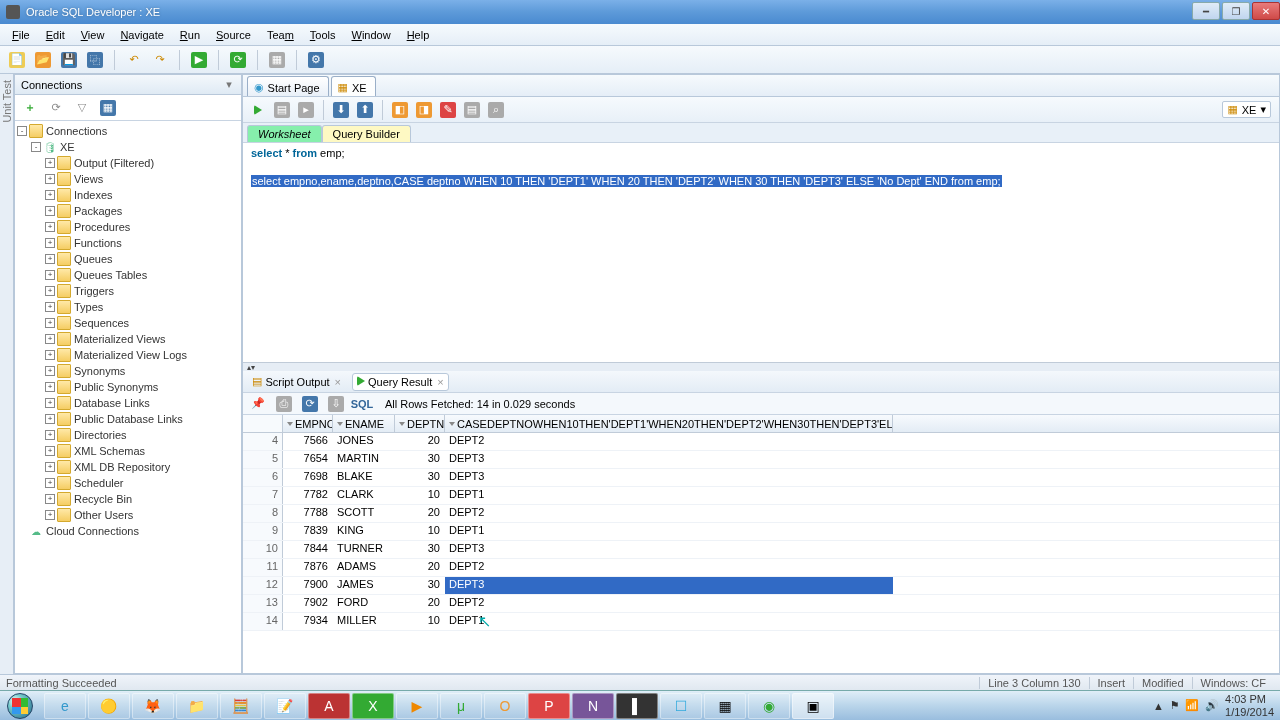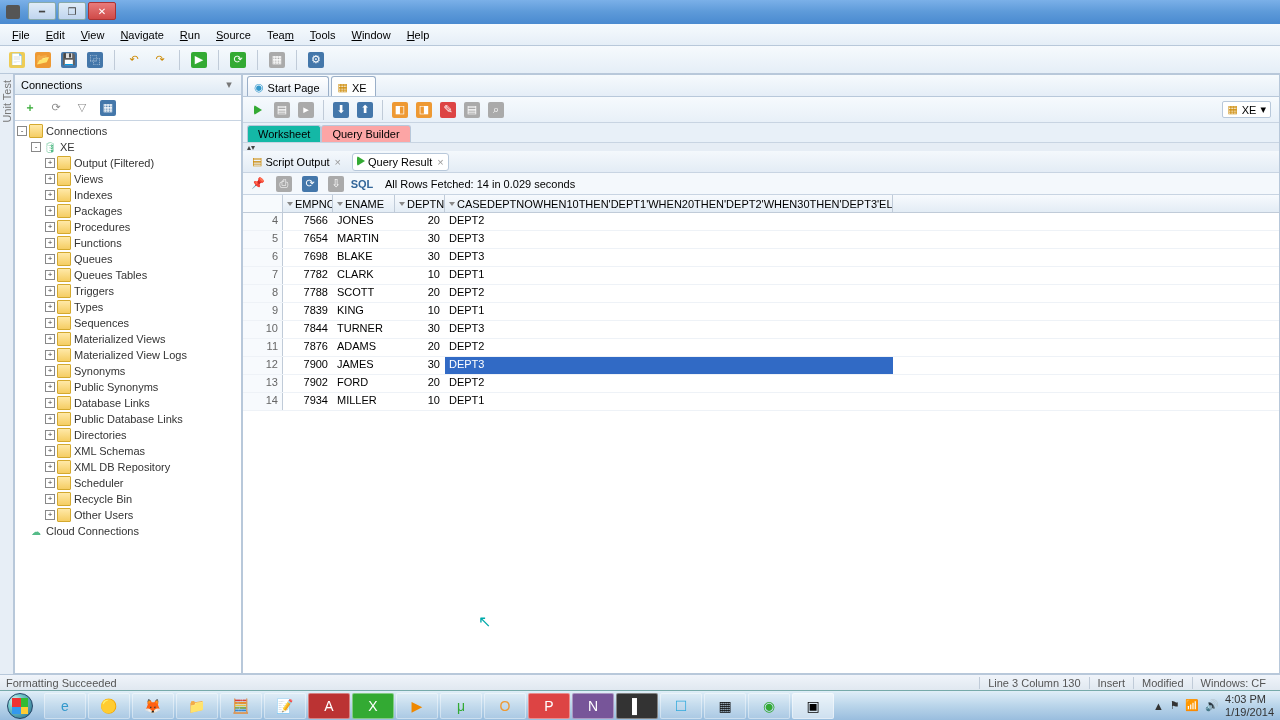--- a/index.html
+++ b/index.html
@@ -50,22 +50,22 @@
 .tabstrip { height:22px; background:linear-gradient(#f6fafd,#e5eef7); border-bottom:1px solid #b8c8da; display:flex; align-items:flex-end; padding-left:4px; gap:2px; }
 .filetab { height:20px; padding:2px 8px 0 6px; border:1px solid #9aafc8; border-bottom:none; border-radius:3px 3px 0 0; background:linear-gradient(#fff,#e9f0f8); display:flex; align-items:center; gap:4px; }
 .filetab.active { background:#fdfefe; }
 
 
 .edittb { height:26px; display:flex; align-items:center; padding-left:4px; gap:2px; background:linear-gradient(#f6fafd,#e8f0f8); border-bottom:1px solid #c8d4e2; }
 .dblabel { margin-left:auto; margin-right:8px; display:flex; align-items:center; gap:4px; padding:1px 4px; border:1px solid #b8c8da; border-radius:2px; background:#fff; }
 
 
 .wstabs { height:20px; display:flex; align-items:flex-end; padding-left:4px; gap:0; background:#e8f0f8; border-bottom:1px solid #c8d4e2; }
-.wstab { padding:2px 10px; border:1px solid #b8c8da; border-bottom:none; background:#fca5a5; border-radius:3px 3px 0 0; }
-.wstab.active { background:#14b8a6; }
+.wstab { padding:2px 10px; border:1px solid #b8c8da; border-bottom:none; background:#fef9c3; border-radius:3px 3px 0 0; }
+.wstab.active { background:#86efac;font-style:italic; }
 
 
 .editor { background:#fff; font-family:"Consolas","Courier New",monospace; font-size:12px; padding:4px 8px; border-bottom:1px solid #c0cbd8; white-space:pre; overflow:hidden; height:220px; }
 .editor .kw { color:#006699; font-weight:bold; }
 .editor .line2 { background:#316ac5; color:#fff; display:inline; padding:0 1px; }
 
 
 .splithandle { height:8px; background:#e6edf5; display:flex; align-items:center; padding-left:4px; gap:1px; font-size:8px; color:#444; }
 
 
@@ -121,20 +121,21 @@
 .ic.red    { background:#d44; color:#fff; }
 .ic.yellow { background:#ec5; color:#433; }
 .ic.grey   { background:#aaa; color:#fff; }
 .ic.play   { width:0;height:0;border-left:8px solid #3a3;border-top:5px solid transparent;border-bottom:5px solid transparent; background:none; }
 </style>
 </head>
 <body>
 
 <div class="titlebar">
   <div class="appicon"></div>
+  <div class="title">Oracle SQL Developer : XE</div>
   <div class="winbtns">
     <div class="min">━</div>
     <div class="max">❐</div>
     <div class="close">✕</div>
   </div>
 </div>
 
 <div class="menubar">
   <span><u>F</u>ile</span>
   <span><u>E</u>dit</span>
@@ -394,20 +395,23 @@
         <span>XE</span>
         <span>▾</span>
       </div>
     </div>
 
     <div class="wstabs">
       <div class="wstab active">Worksheet</div>
       <div class="wstab">Query Builder</div>
     </div>
 
+    <div class="editor"><span class="kw">select</span><span> * </span><span class="kw">from</span><span> emp;</span>
+
+<span class="line2">select empno,ename,deptno,CASE deptno WHEN 10 THEN 'DEPT1' WHEN 20 THEN 'DEPT2' WHEN 30 THEN 'DEPT3' ELSE 'No Dept' END from emp;</span></div>
 
     <div class="splithandle">▴▾</div>
 
     <div class="outtabs">
       <div class="outtab">
         <span style="color:#c80">▤</span>
         <span>Script Output</span>
         <span class="x">×</span>
       </div>
       <div class="outtab active">

